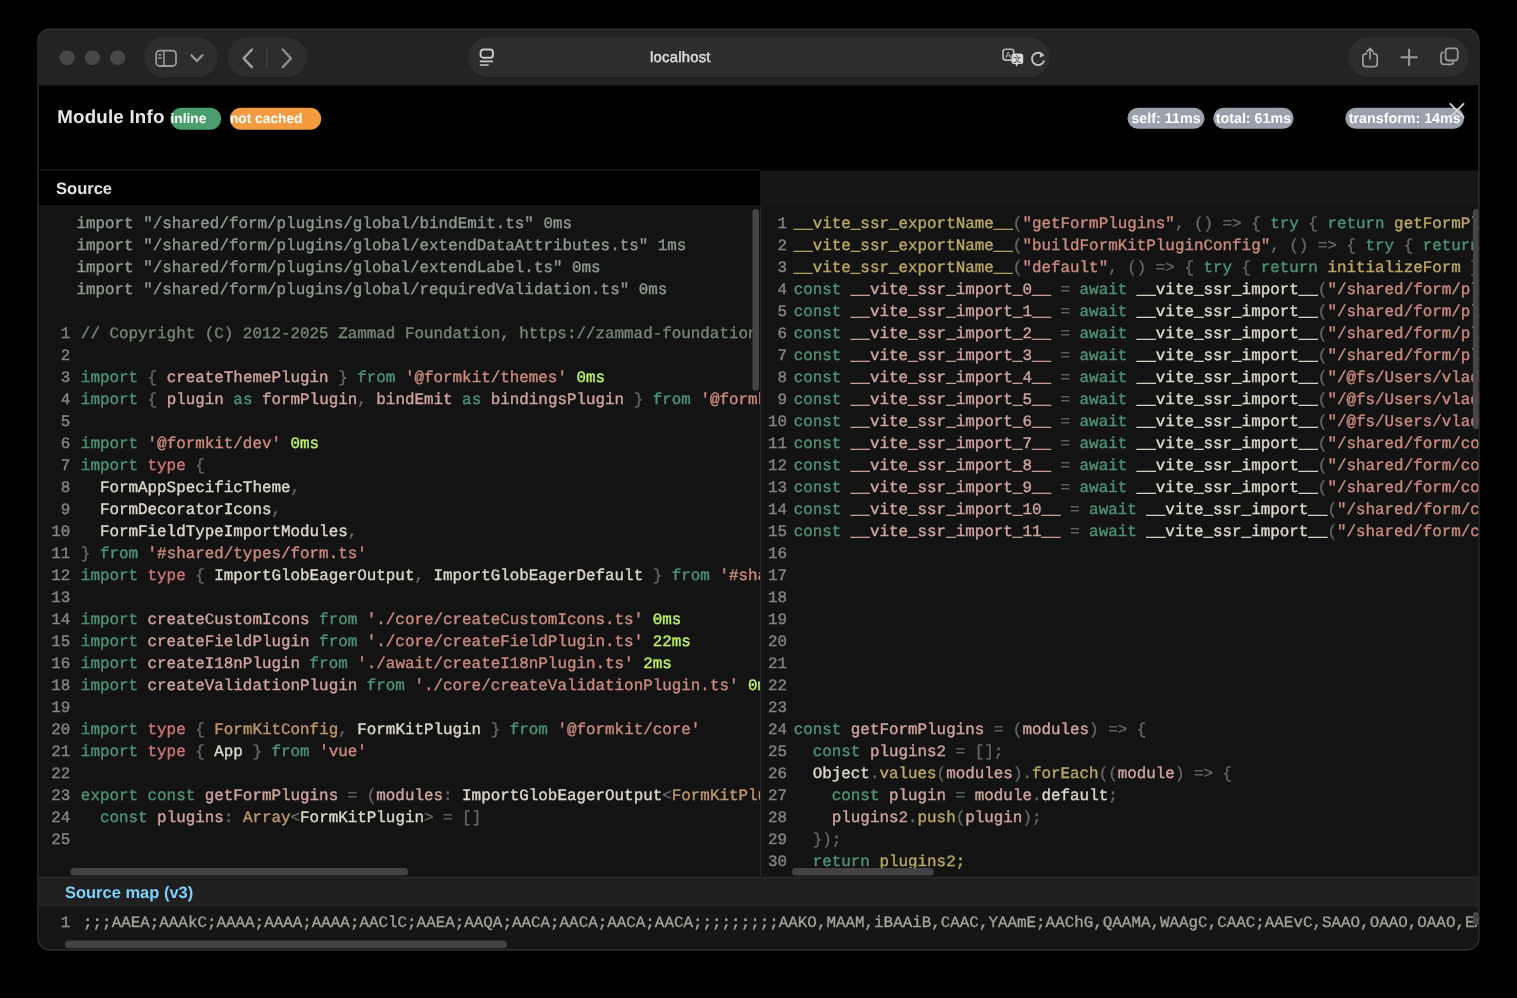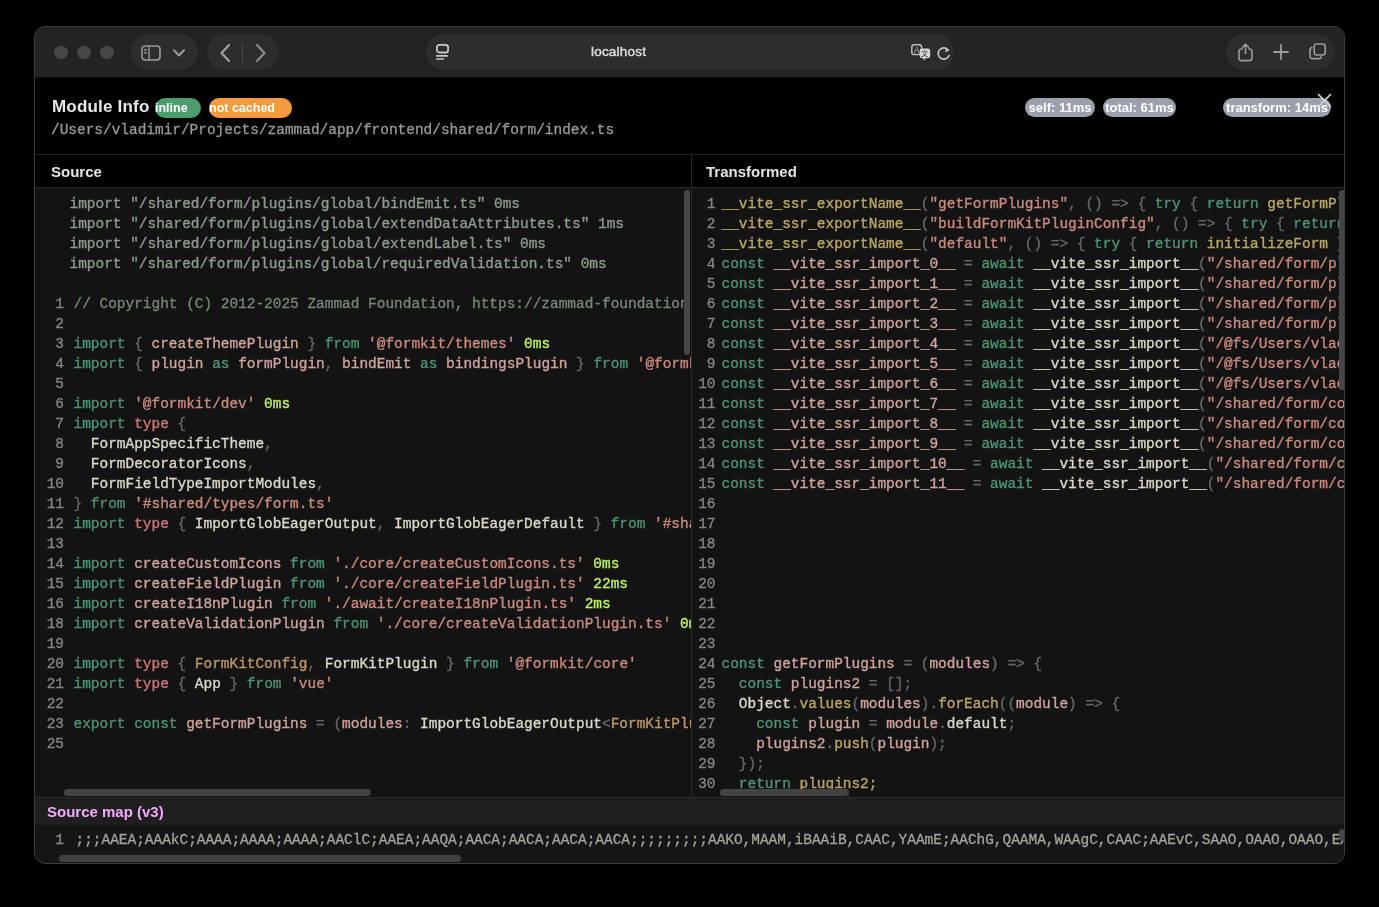--- a/index.html
+++ b/index.html
@@ -14,21 +14,21 @@
 .path{position:absolute;left:16px;top:44px;font-family:"Liberation Mono", monospace;font-size:14.45px;color:#9b9b9b;white-space:pre;-webkit-text-stroke:0.3px #9b9b9b}
 .tpill{position:absolute;top:20px;height:19px;border-radius:10px;background:#9aa1ad;color:#fff;font-size:13px;font-weight:bold;text-align:center;line-height:19px}
 .phead{position:absolute;top:127px;height:34px;background:#000000;border-bottom:1px solid #2a2a2a;border-top:1px solid #222;color:#e4e4e4;font-size:15px;font-weight:bold;line-height:33px}
 .code{position:absolute;top:161px;height:610px;background:#131313;overflow:hidden;font-family:"Liberation Mono", monospace;font-size:14.45px;-webkit-text-stroke:0.35px currentColor}
 .r{height:20px;line-height:20px;white-space:pre}
 .r i{font-style:normal;display:inline-block;width:29px;text-align:right;color:#848484;margin-right:9.5px}
 .code.right .r i{width:23.5px;margin-right:6px}
 .nr{padding-left:34.5px}
 b{font-weight:normal}
 .k{color:#4D9375}.t{color:#CB7676}.s{color:#C98A7D}.f{color:#B9A762}.c{color:#BD976A}.i{color:#CFA49D}.w{color:#DBD7CA}.p{color:#666666}.g{color:#758575}.m{color:#bef264}.n{color:#8f9a8f}
-.smh{position:absolute;left:0;top:770px;width:100%;height:28px;background:#1f1f1f;border-top:1px solid #2a2a2a;color:#f0abfc;font-size:15px;font-weight:bold;line-height:27px;padding-left:12px}
+.smh{position:absolute;left:0;top:770px;width:100%;height:28px;background:#1f1f1f;border-top:1px solid #2a2a2a;color:#7dd3fc;font-size:15px;font-weight:bold;line-height:27px;padding-left:24px}
 .smb{position:absolute;left:0;top:798px;width:100%;height:38px;background:#151515;font-family:"Liberation Mono", monospace;font-size:14.45px;-webkit-text-stroke:0.3px #a3a39b}
 .sbar{position:absolute;background:#424242;border-radius:4px}
 .vbar{position:absolute;background:#464646;border-radius:3px}
 svg{position:absolute;overflow:visible}
 
 .badge{top:20px}
 </style></head>
 <body>
 <div class="win">
   <div class="tbar">
@@ -90,24 +90,22 @@
   <div class="hdr">
       <div class="mtitle">Module Info</div>
       <div class="badge" style="left:120px;width:46px;background:#4a9d6d">inline</div>
       <div class="badge" style="left:174px;width:83px;background:#f49b40">not cached</div>
       <div class="tpill" style="left:990px;width:70px">self: 11ms</div>
       <div class="tpill" style="left:1068px;width:73px">total: 61ms</div>
       <div class="tpill" style="left:1188px;width:108px">transform: 14ms</div>
       <svg class="abs" style="left:1283px;top:16px" width="13" height="13" viewBox="0 0 13 13">
         <path d="M0.5 0.5 L12.5 12.5 M12.5 0.5 L0.5 12.5" stroke="#d4d4d4" stroke-width="1.7" stroke-linecap="round"></path>
       </svg>
-      <div class="path">/Users/vladimir/Projects/zammad/app/frontend/shared/form/index.ts</div>
     </div>
   <div class="phead" style="left:0;width:656px;padding-left:16px">Source</div>
-  <div class="phead" style="left:656px;width:655px;padding-left:14px;border-left:1px solid #2a2a2a">Transformed</div>
   <div class="code left" style="left:0;width:656px;padding-top:6px">
       <div class="r nr"><b class="n">import "/shared/form/plugins/global/bindEmit.ts" 0ms</b></div>
       <div class="r nr"><b class="n">import "/shared/form/plugins/global/extendDataAttributes.ts" 1ms</b></div>
       <div class="r nr"><b class="n">import "/shared/form/plugins/global/extendLabel.ts" 0ms</b></div>
       <div class="r nr"><b class="n">import "/shared/form/plugins/global/requiredValidation.ts" 0ms</b></div>
       <div class="r nr"><b class="n"></b></div>
       <div class="r"><i>1</i><b class="g">// Copyright (C) 2012-2025 Zammad Foundation, https://zammad-foundation.org/</b></div>
       <div class="r"><i>2</i></div>
       <div class="r"><i>3</i><b class="k">import</b><b class="p"> { </b><b class="i">createThemePlugin</b><b class="p"> } </b><b class="k">from</b><b class="p"> </b><b class="s">'@formkit/themes'</b><b class="m"> 0ms</b></div>
       <div class="r"><i>4</i><b class="k">import</b><b class="p"> { </b><b class="i">plugin</b><b class="k"> as</b><b class="i"> formPlugin</b><b class="p">,</b><b class="i"> bindEmit</b><b class="k"> as</b><b class="i"> bindingsPlugin</b><b class="p"> } </b><b class="k">from</b><b class="p"> </b><b class="s">'@formkit/vue'</b></div>
@@ -122,20 +120,21 @@
       <div class="r"><i>13</i></div>
       <div class="r"><i>14</i><b class="k">import</b><b class="i"> createCustomIcons</b><b class="k"> from</b><b class="p"> </b><b class="s">'./core/createCustomIcons.ts'</b><b class="m"> 0ms</b></div>
       <div class="r"><i>15</i><b class="k">import</b><b class="i"> createFieldPlugin</b><b class="k"> from</b><b class="p"> </b><b class="s">'./core/createFieldPlugin.ts'</b><b class="m"> 22ms</b></div>
       <div class="r"><i>16</i><b class="k">import</b><b class="i"> createI18nPlugin</b><b class="k"> from</b><b class="p"> </b><b class="s">'./await/createI18nPlugin.ts'</b><b class="m"> 2ms</b></div>
       <div class="r"><i>18</i><b class="k">import</b><b class="i"> createValidationPlugin</b><b class="k"> from</b><b class="p"> </b><b class="s">'./core/createValidationPlugin.ts'</b><b class="m"> 0ms</b></div>
       <div class="r"><i>19</i></div>
       <div class="r"><i>20</i><b class="k">import</b><b class="t"> type</b><b class="p"> { </b><b class="c">FormKitConfig</b><b class="p">, </b><b class="w">FormKitPlugin</b><b class="p"> } </b><b class="k">from</b><b class="p"> </b><b class="s">'@formkit/core'</b></div>
       <div class="r"><i>21</i><b class="k">import</b><b class="t"> type</b><b class="p"> { </b><b class="w">App</b><b class="p"> } </b><b class="k">from</b><b class="p"> </b><b class="s">'vue'</b></div>
       <div class="r"><i>22</i></div>
       <div class="r"><i>23</i><b class="k">export</b><b class="k"> const</b><b class="i"> getFormPlugins</b><b class="p"> = (</b><b class="i">modules</b><b class="p">: </b><b class="w">ImportGlobEagerOutput</b><b class="p">&lt;</b><b class="c">FormKitPlugin</b></div>
+      <div class="r"><i>24</i><b class="p">  </b><b class="k">const</b><b class="i"> plugins</b><b class="p">: </b><b class="c">Array</b><b class="p">&lt;</b><b class="w">FormKitPlugin</b><b class="p">&gt; = []</b></div>
       <div class="r"><i>25</i></div>
     </div>
   <div class="code right" style="left:656px;width:655px;border-left:1px solid #2a2a2a;padding-top:6px">
       <div class="r"><i>1</i><b class="f">__vite_ssr_exportName__</b><b class="p">(</b><b class="s">"getFormPlugins"</b><b class="p">, () =&gt; { </b><b class="k">try</b><b class="p"> { </b><b class="k">return</b><b class="f"> getFormPlugins</b></div>
       <div class="r"><i>2</i><b class="f">__vite_ssr_exportName__</b><b class="p">(</b><b class="s">"buildFormKitPluginConfig"</b><b class="p">, () =&gt; { </b><b class="k">try</b><b class="p"> { </b><b class="k">return</b></div>
       <div class="r"><i>3</i><b class="f">__vite_ssr_exportName__</b><b class="p">(</b><b class="s">"default"</b><b class="p">, () =&gt; { </b><b class="k">try</b><b class="p"> { </b><b class="k">return</b><b class="f"> initializeForm</b><b class="p"> } </b></div>
       <div class="r"><i>4</i><b class="k">const</b><b class="i"> __vite_ssr_import_0__</b><b class="p"> = </b><b class="k">await</b><b class="w"> __vite_ssr_import__</b><b class="p">(</b><b class="s">"/shared/form/plugins/global/bindEmit.ts"</b></div>
       <div class="r"><i>5</i><b class="k">const</b><b class="i"> __vite_ssr_import_1__</b><b class="p"> = </b><b class="k">await</b><b class="w"> __vite_ssr_import__</b><b class="p">(</b><b class="s">"/shared/form/plugins/global/extendDataA"</b></div>
       <div class="r"><i>6</i><b class="k">const</b><b class="i"> __vite_ssr_import_2__</b><b class="p"> = </b><b class="k">await</b><b class="w"> __vite_ssr_import__</b><b class="p">(</b><b class="s">"/shared/form/plugins/global/extendLabel"</b></div>
       <div class="r"><i>7</i><b class="k">const</b><b class="i"> __vite_ssr_import_3__</b><b class="p"> = </b><b class="k">await</b><b class="w"> __vite_ssr_import__</b><b class="p">(</b><b class="s">"/shared/form/plugins/global/requiredVal"</b></div>

